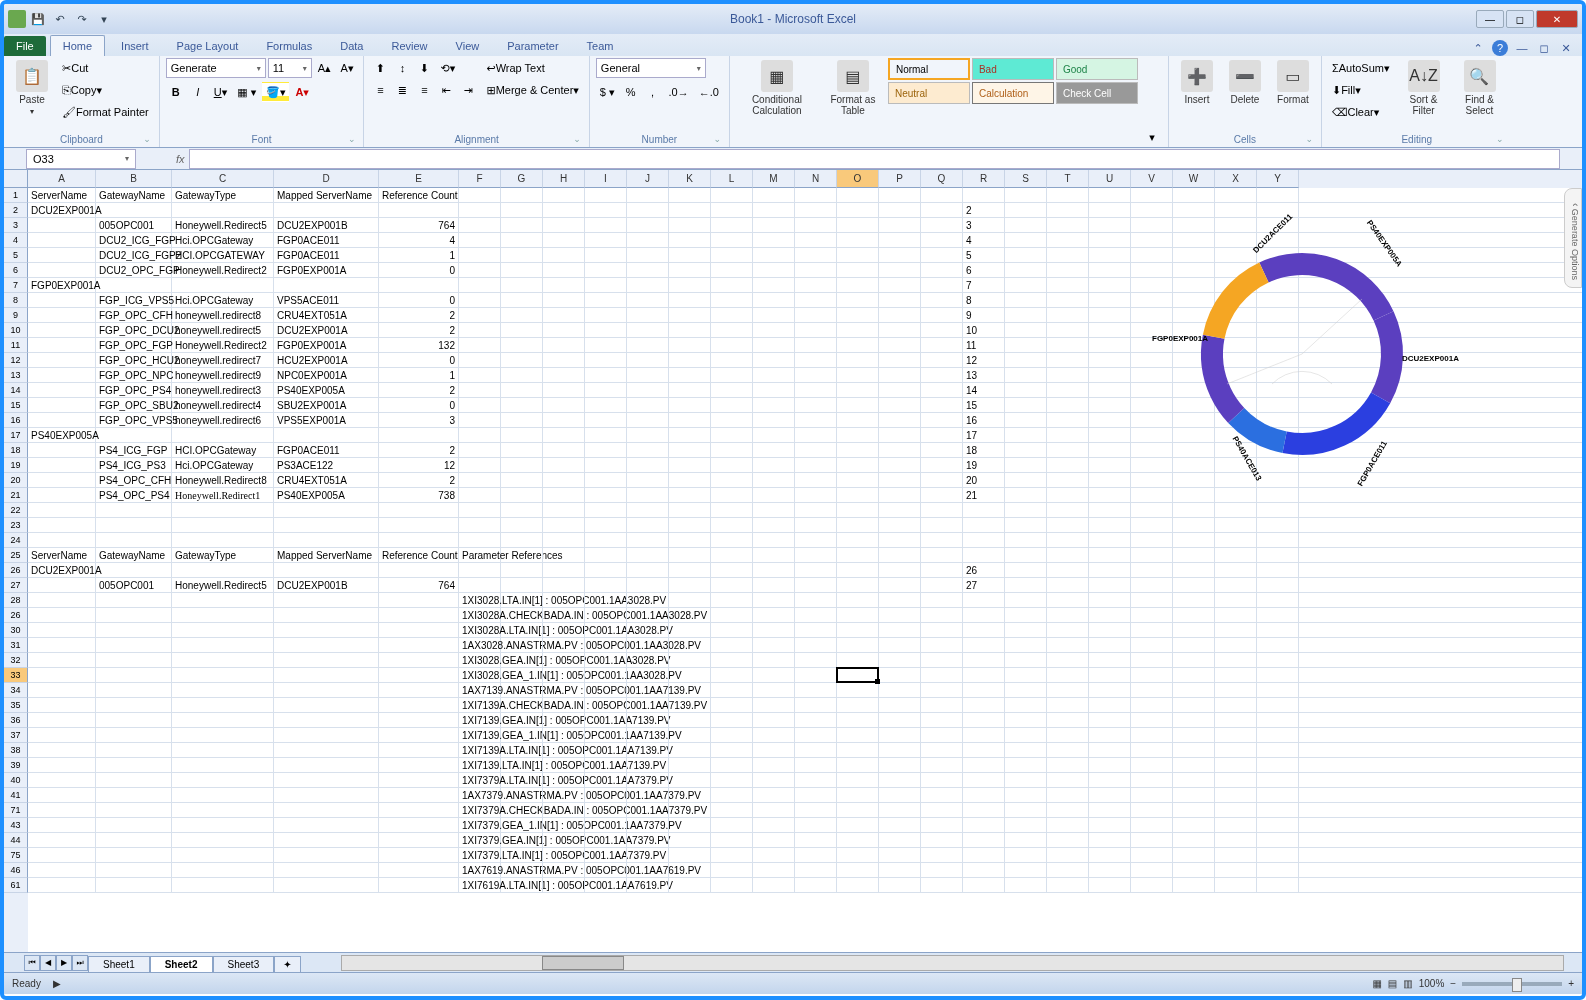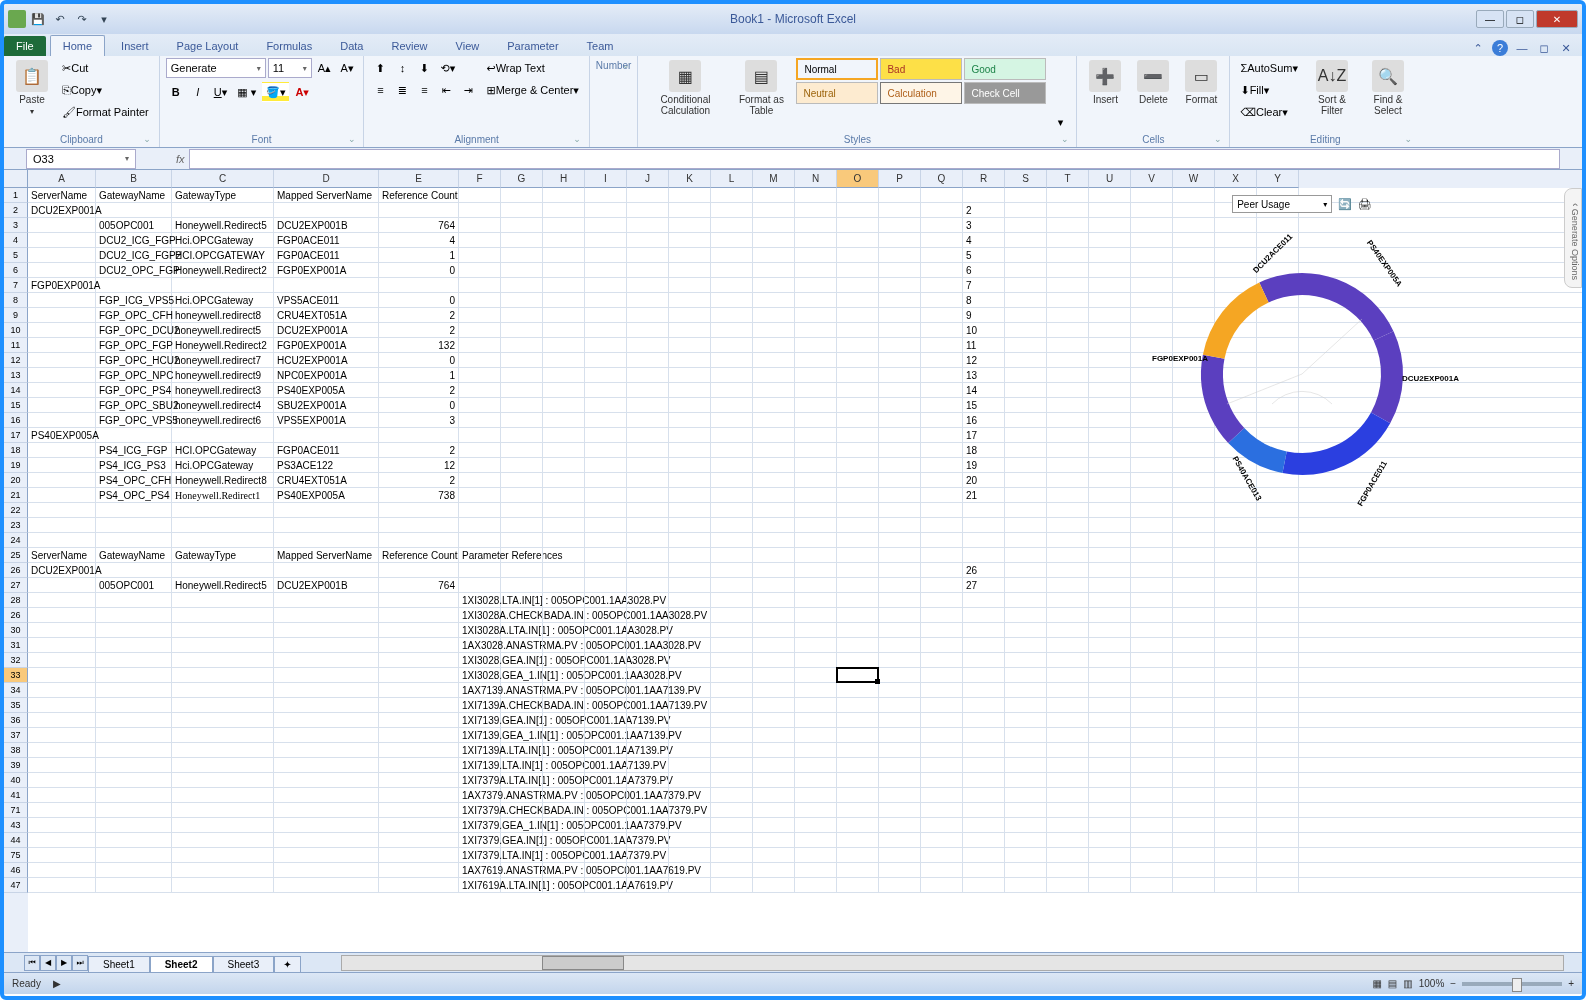--- a/index.html
+++ b/index.html
@@ -175,43 +175,52 @@
             <span class="sbtn">↩ <span>Wrap Text</span></span>
           </div>
         <div class="small-row">
             <span class="sbtn">⊞ <span>Merge &amp; Center</span> ▾</span>
           </div>
       </div>
     </div>
     <div class="group-label">Alignment</div>
   </div>
   <div class="group">
+    <div class="group-body" style="flex-direction:column;">
+      <div class="combo" style="width:110px;">General</div>
+      <div class="small-row">
+        <span class="sbtn">$ ▾</span>
+        <span class="sbtn">%</span>
+        <span class="sbtn">,</span>
+        <span class="sbtn">.0→</span>
+        <span class="sbtn">←.0</span>
+      </div>
+    </div>
     <div class="group-label">Number</div>
   </div>
   <div class="group">
     <div class="group-body">
       <div class="big-btn">
           <div class="big-icon">▦</div>
           <span style="width:70px;white-space:normal;text-align:center;">Conditional Calculation</span>
         </div>
       <div class="big-btn">
           <div class="big-icon">▤</div>
           <span style="width:50px;white-space:normal;text-align:center;">Format as Table</span>
         </div>
       <div class="style-grid">
         <div class="style-cell" style="border:2px solid #f5a623;">Normal</div>
-        <div class="style-cell" style="background:#fde047;color:#a93226;">Bad</div>
+        <div class="style-cell" style="background:#5eead4;color:#a93226;">Bad</div>
         <div class="style-cell" style="background:#d5f5e3;color:#1e8449;">Good</div>
         <div class="style-cell" style="background:#fdebd0;color:#9c640c;">Neutral</div>
         <div class="style-cell" style="background:#fef5e7;color:#af601a;border-color:#777;">Calculation</div>
         <div class="style-cell" style="background:#999;color:#fff;">Check Cell</div>
       </div>
       <span class="sbtn" style="align-self:flex-end;">▾</span>
     </div>
-    <div class="group-label">Styles</div>
   </div>
   <div class="group">
     <div class="group-body">
       <div class="big-btn">
           <div class="big-icon">➕</div>
           <span>Insert</span>
         </div>
       <div class="big-btn">
           <div class="big-icon">➖</div>
           <span>Delete</span>
@@ -328,32 +337,27 @@
           <div class="rowh">37</div>
           <div class="rowh">38</div>
           <div class="rowh">39</div>
           <div class="rowh">40</div>
           <div class="rowh">41</div>
           <div class="rowh">71</div>
           <div class="rowh">43</div>
           <div class="rowh">44</div>
           <div class="rowh">75</div>
           <div class="rowh">46</div>
-          <div class="rowh">47</div>
+          <div class="rowh">61</div>
         </div>
       <div id="cells" class="cells">
         <div class="side-tab"><span style="font-size:10px;">‹</span> <span>Generate Options</span></div>
         <div class="sel-cell" id="selcell" style="left: 808px; top: 479px; width: 43px; height: 16px;"></div>
 
         <div class="chart-float">
-          <div class="chart-toolbar">
-            <div class="chart-drop">Peer Usage</div>
-            <span>🔄</span>
-            <span>🖨</span>
-          </div>
           <div class="chart-canvas">
             <svg width="440" height="300" viewBox="0 0 440 300">
               <g transform="translate(220,160)">
                 <circle r="90" fill="none" stroke="#5b3fbf" stroke-width="22" stroke-dasharray="141 424" stroke-dashoffset="0" transform="rotate(-115)"></circle>
                 <circle r="90" fill="none" stroke="#5b3fbf" stroke-width="22" stroke-dasharray="85 480" stroke-dashoffset="-141" transform="rotate(-115)"></circle>
                 <circle r="90" fill="none" stroke="#2b3fe0" stroke-width="22" stroke-dasharray="113 452" stroke-dashoffset="-226" transform="rotate(-115)"></circle>
                 <circle r="90" fill="none" stroke="#2b6fe0" stroke-width="22" stroke-dasharray="56 509" stroke-dashoffset="-339" transform="rotate(-115)"></circle>
                 <circle r="90" fill="none" stroke="#5b3fbf" stroke-width="22" stroke-dasharray="85 480" stroke-dashoffset="-395" transform="rotate(-115)"></circle>
                 <circle r="90" fill="none" stroke="#f5a623" stroke-width="22" stroke-dasharray="85 480" stroke-dashoffset="-480" transform="rotate(-115)"></circle>
                 <line x1="0" y1="0" x2="60" y2="-55" stroke="#ccc" stroke-width="0.5"></line>

